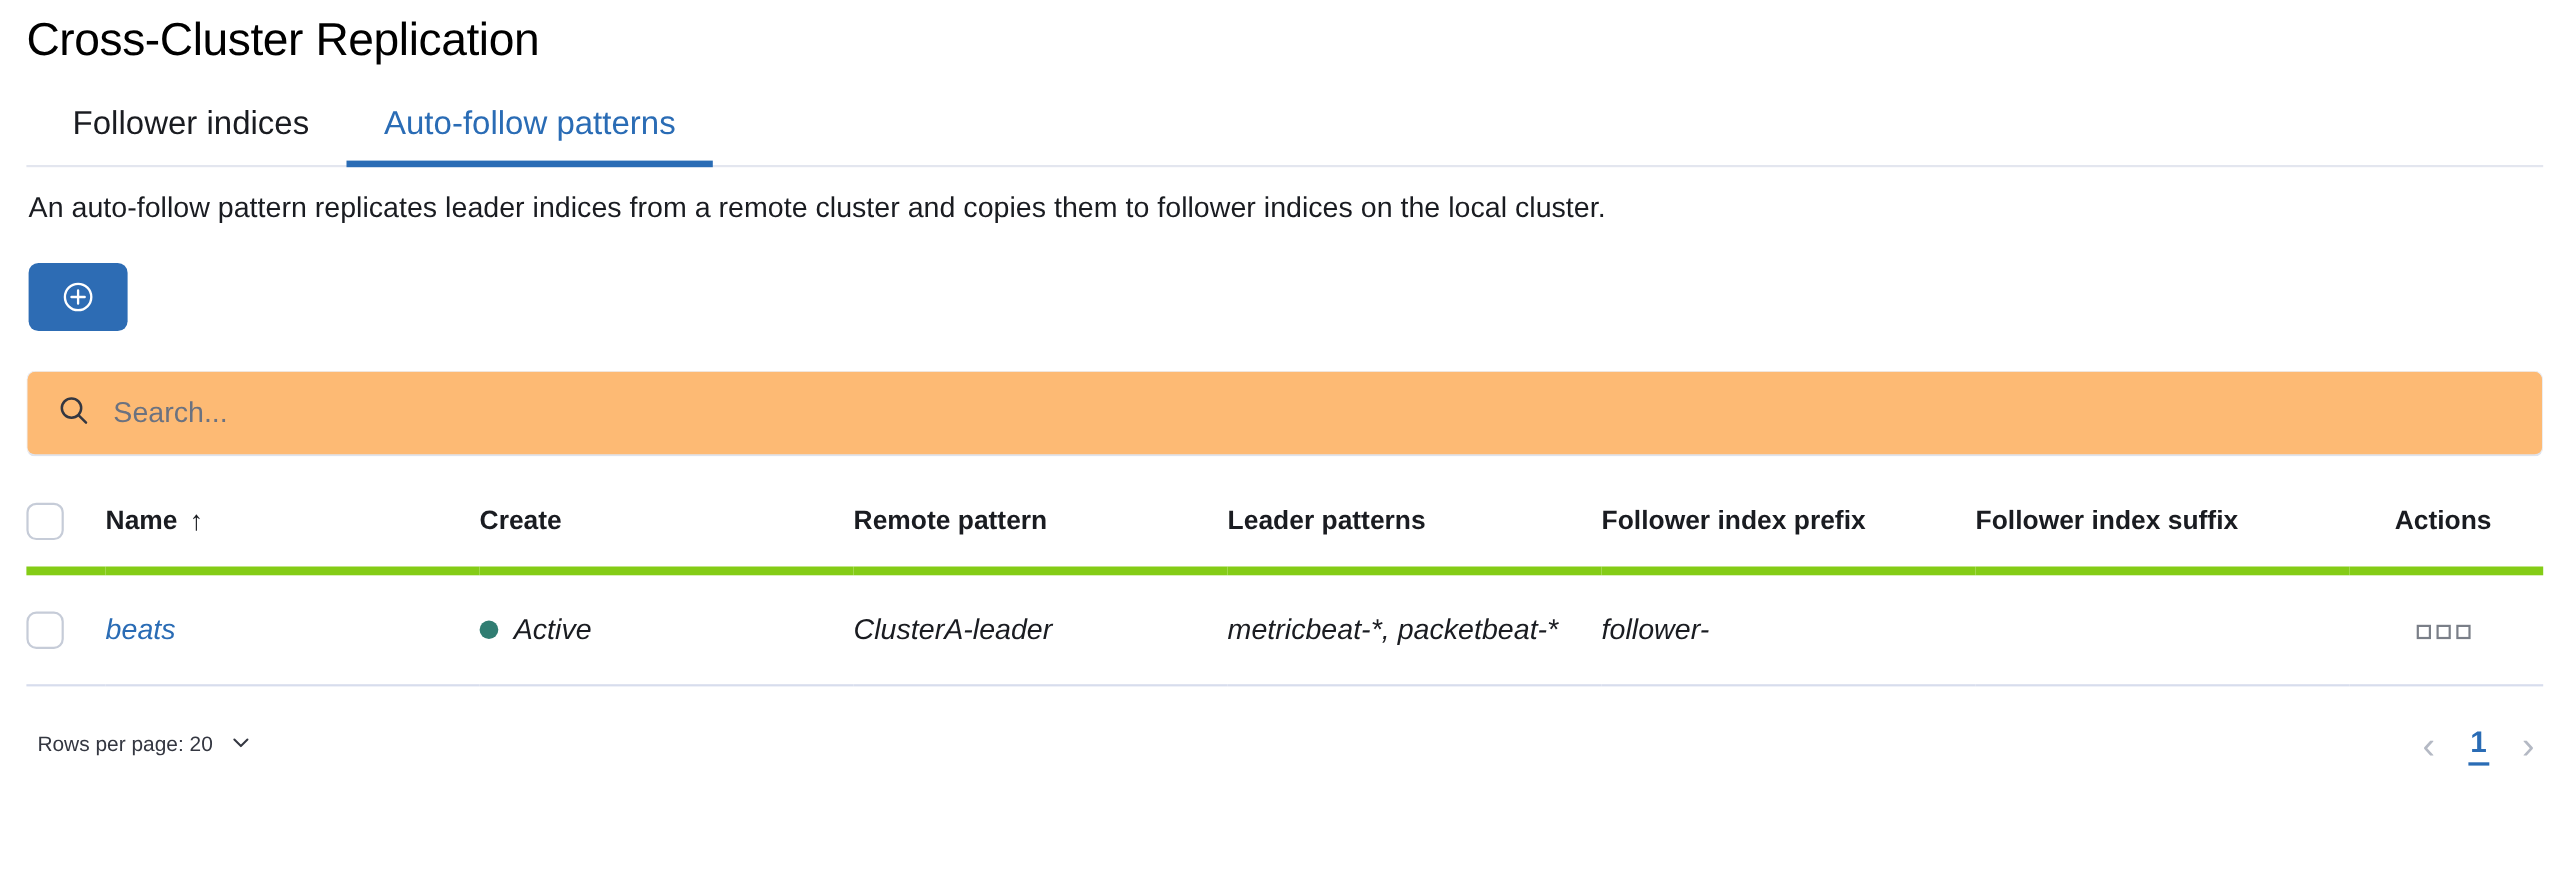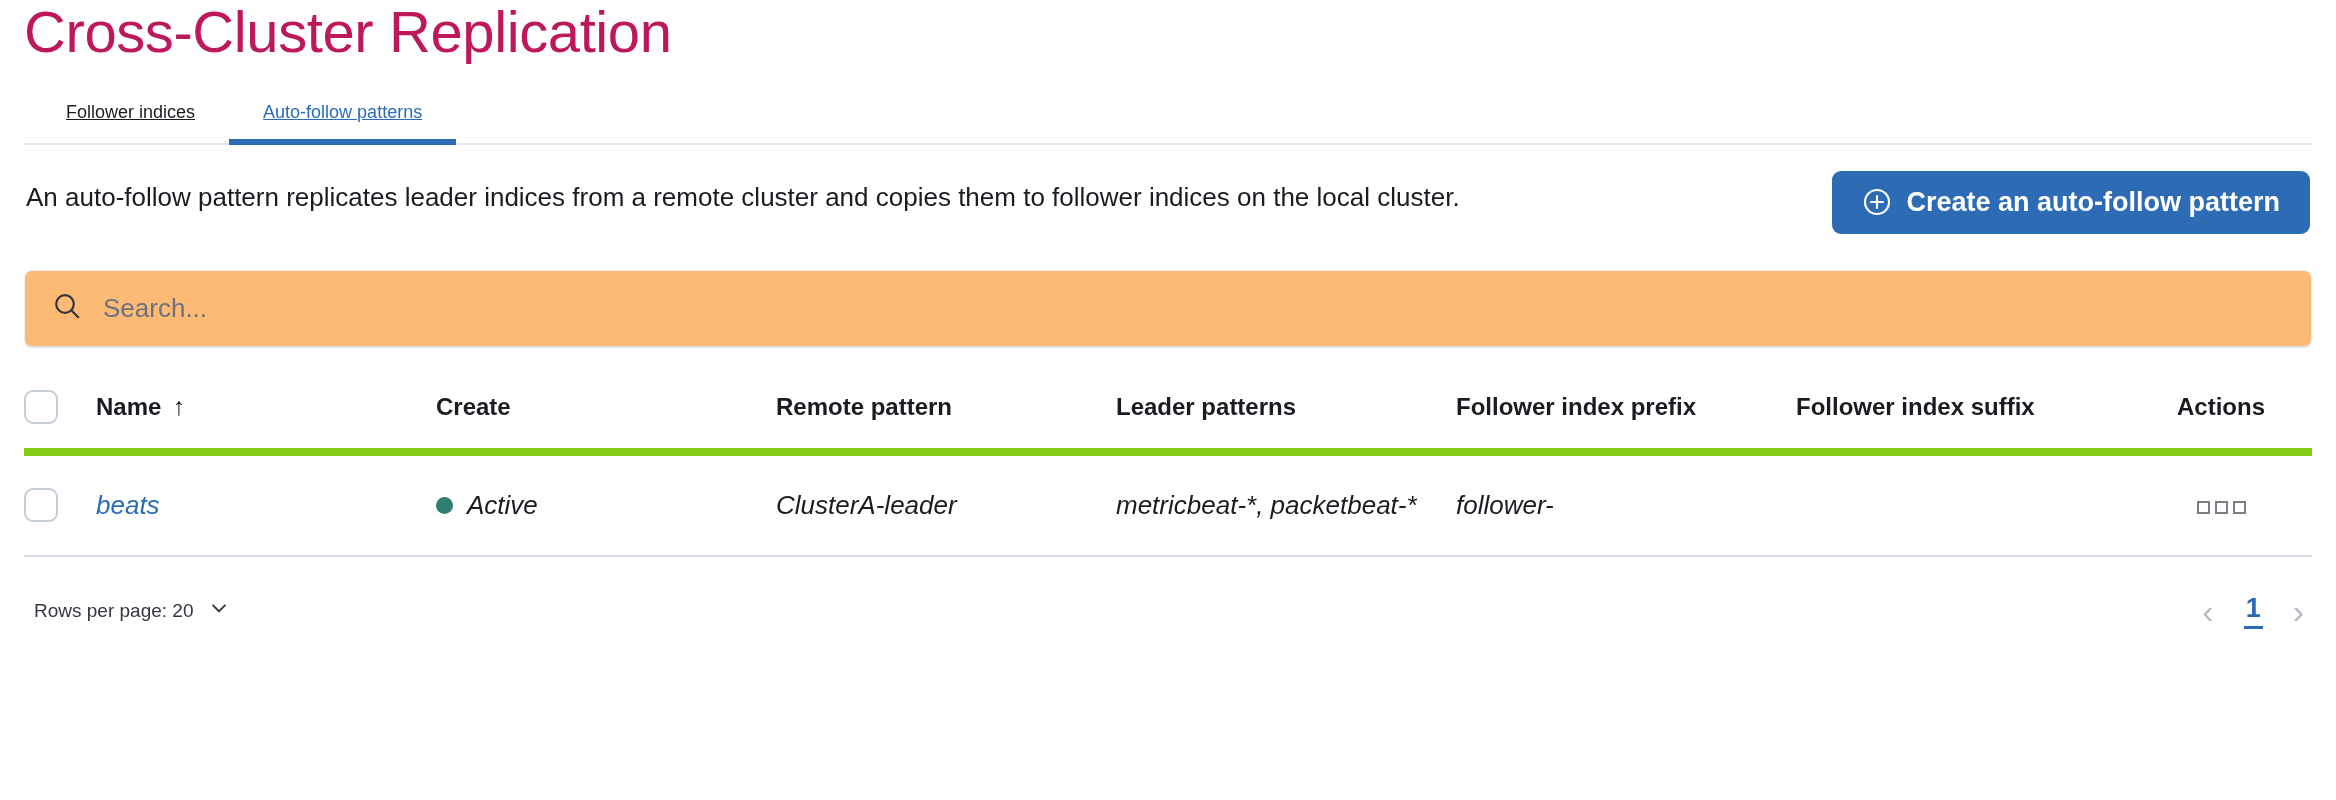--- a/index.html
+++ b/index.html
@@ -18,73 +18,73 @@
   .page {
     position: relative;
     width: 2336px;
     height: 800px;
     box-sizing: border-box;
     padding: 0 24px;
   }
 
   
   .page-title {
-    font-size: 58px;
+    font-size: 42px;
     line-height: 1.05;
     font-weight: 400;
-    color: #be185d;
+    color: #000000;
     letter-spacing: -0.4px;
     margin: 0;
-    padding-top: 2px;
+    padding-top: 14px;
     padding-left: 0;
   }
 
   
   .tabs {
     display: flex;
     align-items: flex-end;
     gap: 0;
     margin-top: 30px;
     border-bottom: 2px solid #e3e6ef;
     padding-left: 8px;
   }
   .tab {
     position: relative;
-    font-size: 18px;
+    font-size: 30px;
     line-height: 1;
     padding: 10px 34px 22px 34px;
     color: #1a1c21;
     cursor: pointer;
     white-space: nowrap;
     background: transparent;
     border: none;
     font-family: inherit;
-    text-decoration: underline;
   }
   .tab.active {
     color: #2a6cb5;
   }
   .tab.active::after {
     content: "";
     position: absolute;
     left: 0;
     right: 0;
     bottom: -2px;
     height: 6px;
     background: #2a6cb5;
   }
 
   
   .intro-row {
     display: flex;
     align-items: flex-start;
     justify-content: space-between;
-    margin-top: 34px;
+    margin-top: 18px;
     padding: 0 2px;
     gap: 40px;
+    flex-direction: column;
   }
   .intro-text {
     font-size: 26px;
     line-height: 1.42;
     color: #1a1c21;
     max-width: 1700px;
     font-weight: 400;
   }
   .primary-btn {
     flex: 0 0 auto;
@@ -284,21 +284,20 @@
 
   <div class="intro-row">
     <div class="intro-text">An auto-follow pattern replicates leader indices from a remote cluster and copies them to follower indices on the local cluster.</div>
     <button class="primary-btn">
       <span>
         <svg width="30" height="30" viewBox="0 0 24 24" fill="none" aria-hidden="true">
           <circle cx="12" cy="12" r="9.6" stroke="#ffffff" stroke-width="1.7"></circle>
           <path d="M12 7.2V16.8M7.2 12H16.8" stroke="#ffffff" stroke-width="1.7" stroke-linecap="round"></path>
         </svg>
       </span>
-      <span>Create an auto-follow pattern</span>
     </button>
   </div>
 
   <div class="search-bar">
     <span class="search-icon">
       <svg width="32" height="32" viewBox="0 0 24 24" fill="none" aria-hidden="true">
         <circle cx="10.5" cy="10.5" r="6.6" stroke="#343741" stroke-width="1.7"></circle>
         <path d="M15.4 15.4L20.4 20.4" stroke="#343741" stroke-width="1.7" stroke-linecap="round"></path>
       </svg>
     </span>

